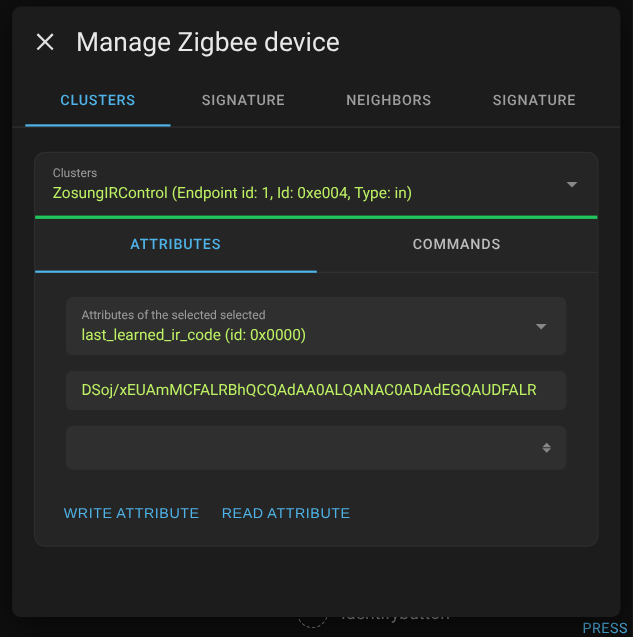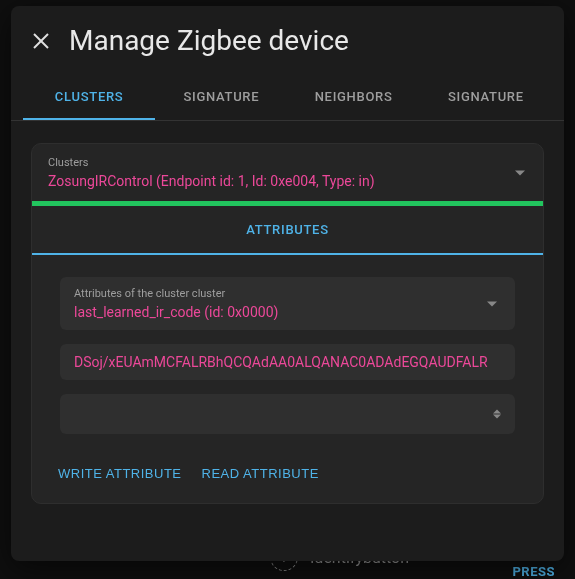--- a/index.html
+++ b/index.html
@@ -40,25 +40,25 @@
       border: 1.5px dashed #888;
       border-radius: 50%;
       display: flex;
       align-items: center;
       justify-content: center;
       font-size: 13px;
       color: #888;
     }
     .backdrop-press {
       position: absolute;
-      right: 20px;
+      right: 4px;
       bottom: 0;
       color: #4fb3e8;
       font-size: 13px;
-      font-weight: 700;
+      font-weight: 400;
       letter-spacing: 0.5px;
     }
     .modal {
       position: absolute;
       top: 6px;
       left: 11px;
       right: 11px;
       bottom: 18px;
       background: #1c1c1c;
       border-radius: 8px;
@@ -75,21 +75,21 @@
     }
     .close-icon {
       width: 20px;
       height: 20px;
       cursor: pointer;
       stroke: #e0e0e0;
       stroke-width: 2;
       fill: none;
     }
     .modal-title {
-      font-size: 28px;
+      font-size: 24px;
       font-weight: 400;
       color: #e8e8e8;
     }
     .tabs {
       display: flex;
       border-bottom: 1px solid #333;
       padding: 0 12px;
     }
     .tab {
       flex: 1;
@@ -117,39 +117,39 @@
       position: relative;
       cursor: pointer;
     }
     .field-label {
       font-size: 11px;
       color: #9e9e9e;
       margin-bottom: 4px;
     }
     .field-value {
       font-size: 14px;
-      color: #ec4899;
+      color: #bef264;
       white-space: nowrap;
       overflow: hidden;
       padding-right: 30px;
     }
     .dropdown-caret {
       position: absolute;
       right: 18px;
       top: 50%;
       transform: translateY(-50%);
       width: 0;
       height: 0;
       border-left: 5px solid transparent;
       border-right: 5px solid transparent;
       border-top: 5px solid #888;
     }
     .sub-tabs {
       display: flex;
-      border-top: 5px solid #22c55e;
+      border-top: 3px solid #22c55e;
     }
     .sub-tab {
       flex: 1;
       text-align: center;
       padding: 16px 8px;
       font-size: 13px;
       font-weight: 500;
       letter-spacing: 0.7px;
       color: #bdbdbd;
       cursor: pointer;
@@ -242,26 +242,27 @@
 
   <div class="panel">
     <div class="select-field">
       <div class="field-label">Clusters</div>
       <div class="field-value">ZosungIRControl (Endpoint id: 1, Id: 0xe004, Type: in)</div>
       <div class="dropdown-caret"></div>
     </div>
 
     <div class="sub-tabs">
       <div class="sub-tab active">ATTRIBUTES</div>
+      <div class="sub-tab">COMMANDS</div>
     </div>
     <div class="sub-tabs-divider"></div>
 
     <div class="fields-area">
       <div class="field-box">
-        <div class="field-label">Attributes of the cluster cluster</div>
+        <div class="field-label">Attributes of the selected selected</div>
         <div class="field-value">last_learned_ir_code (id: 0x0000)</div>
         <div class="dropdown-caret"></div>
       </div>
 
       <div class="field-box">
         <div class="field-value">DSoj/xEUAmMCFALRBhQCQAdAA0ALQANAC0ADAdEGQAUDFALR</div>
       </div>
 
       <div class="field-box single-line">
         <div class="spinner-icons">

